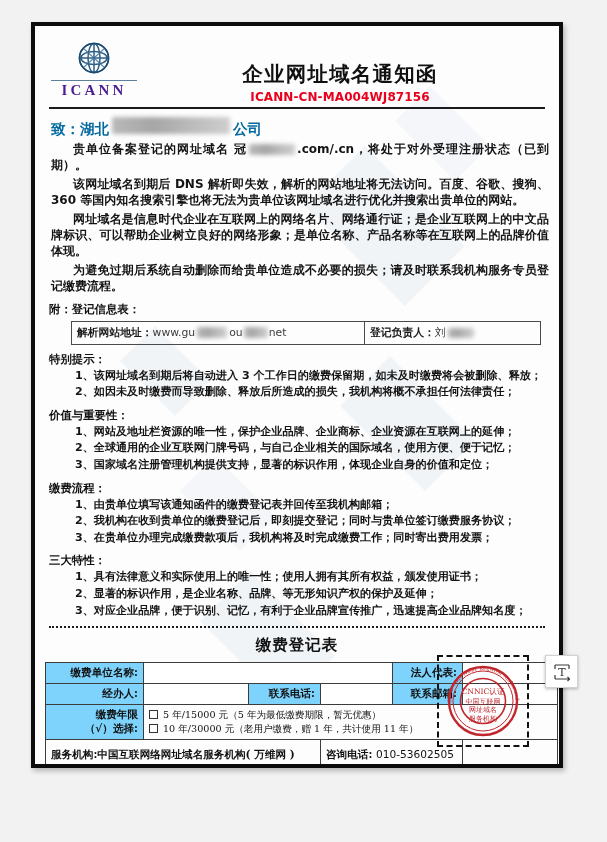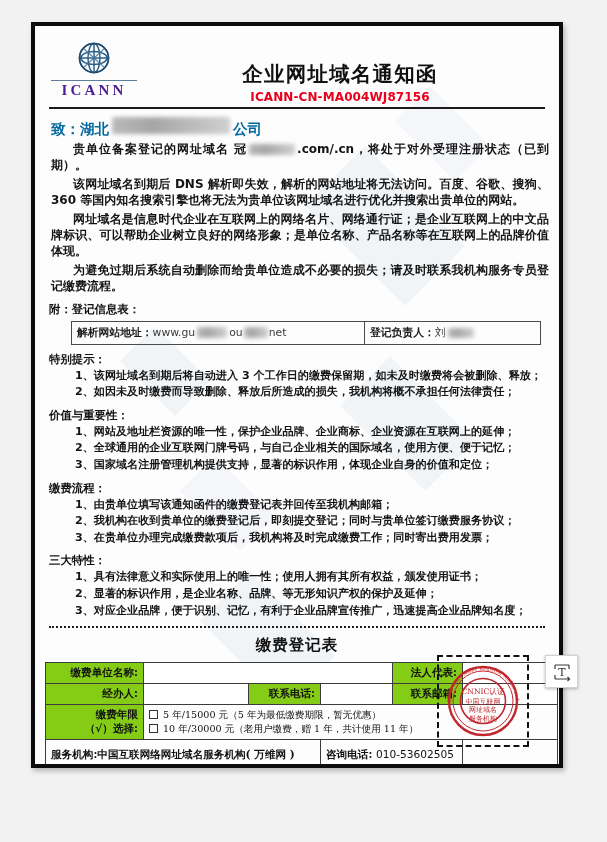--- a/index.html
+++ b/index.html
@@ -181,21 +181,21 @@
     border: 1px solid #3c3c3c;
     font-size: 10.6px;
     padding: 3px 5px;
     color: #111;
     vertical-align: middle;
   }
   td.fl {
     text-align: right;
     font-weight: bold;
     white-space: nowrap;
-    background: #84cc16;
+    background: #7dd3fc;
   }
   td.fv { background:#fff; }
   .chkline {
     font-size: 9.6px;
     line-height: 14px;
     white-space: nowrap;
     font-family: "DejaVu Serif", serif;
   }
   .chkbox {
     display: inline-block;

